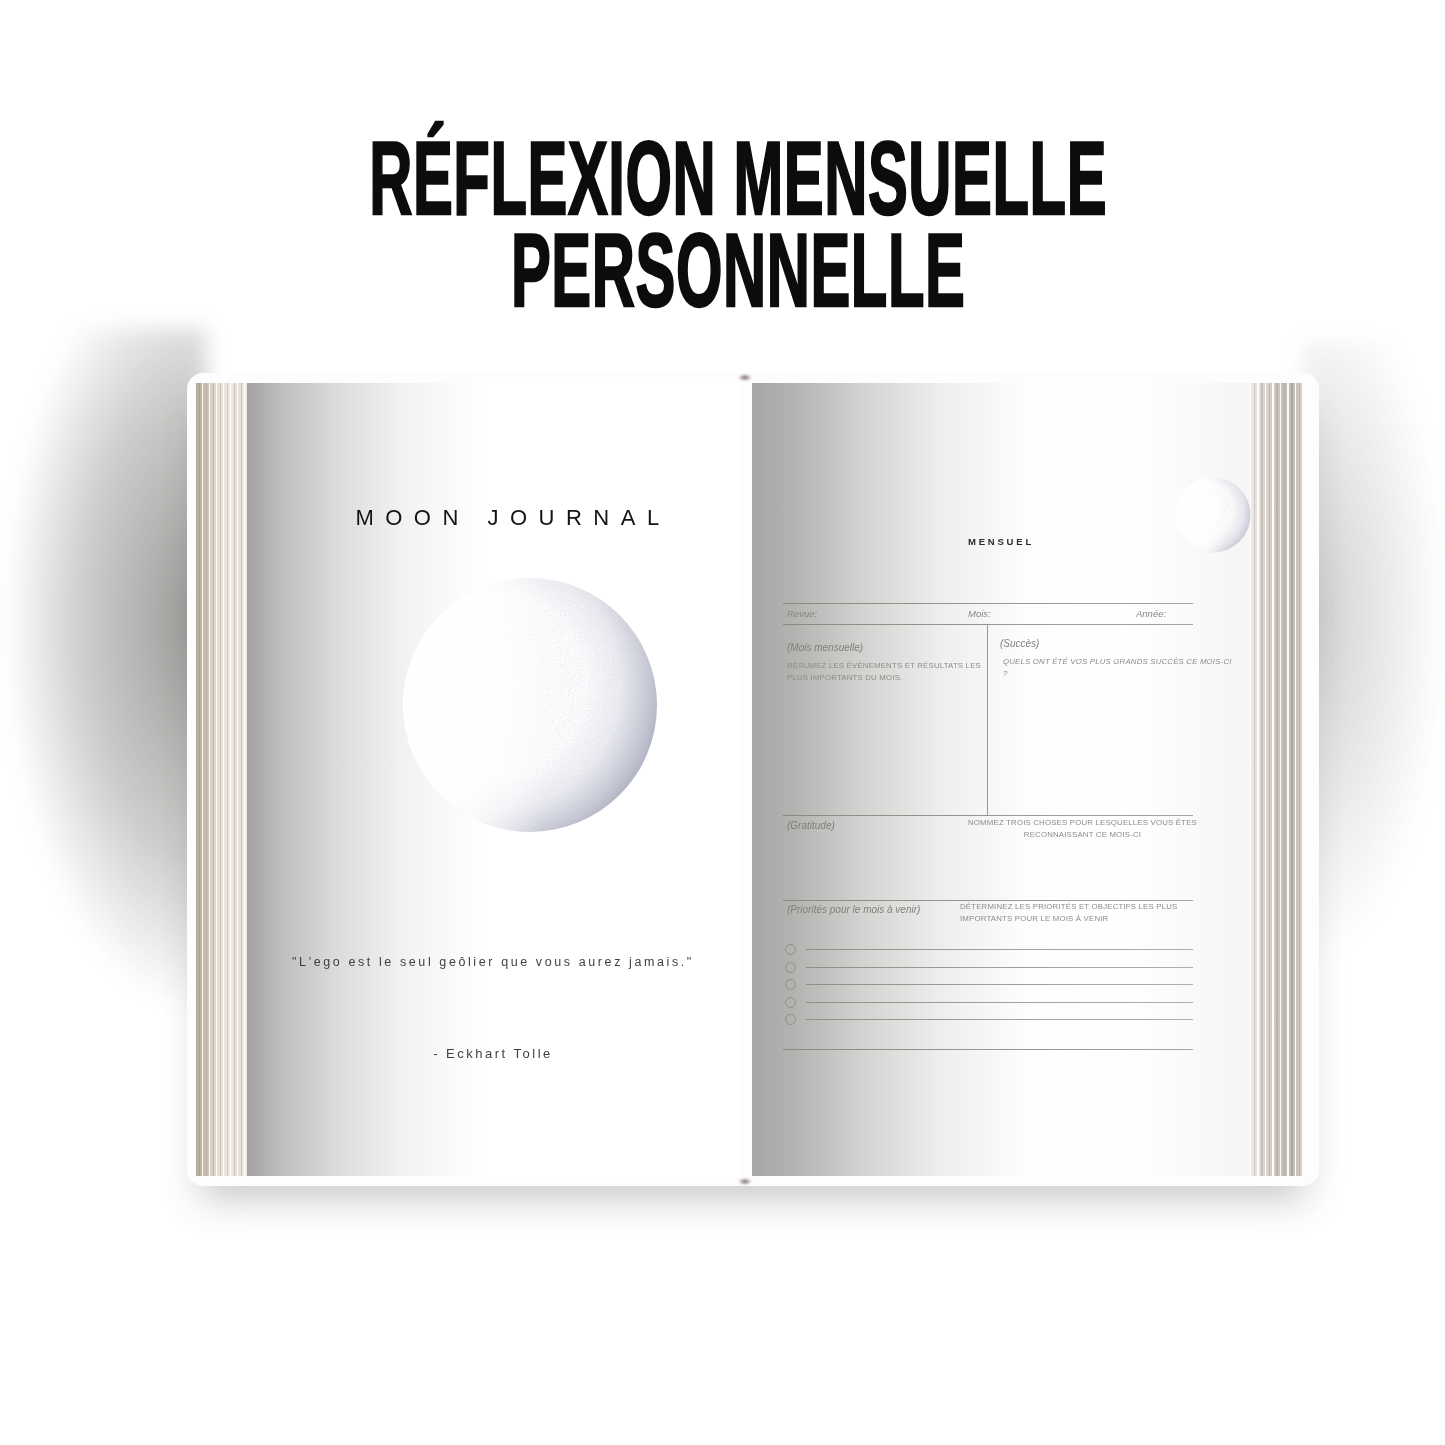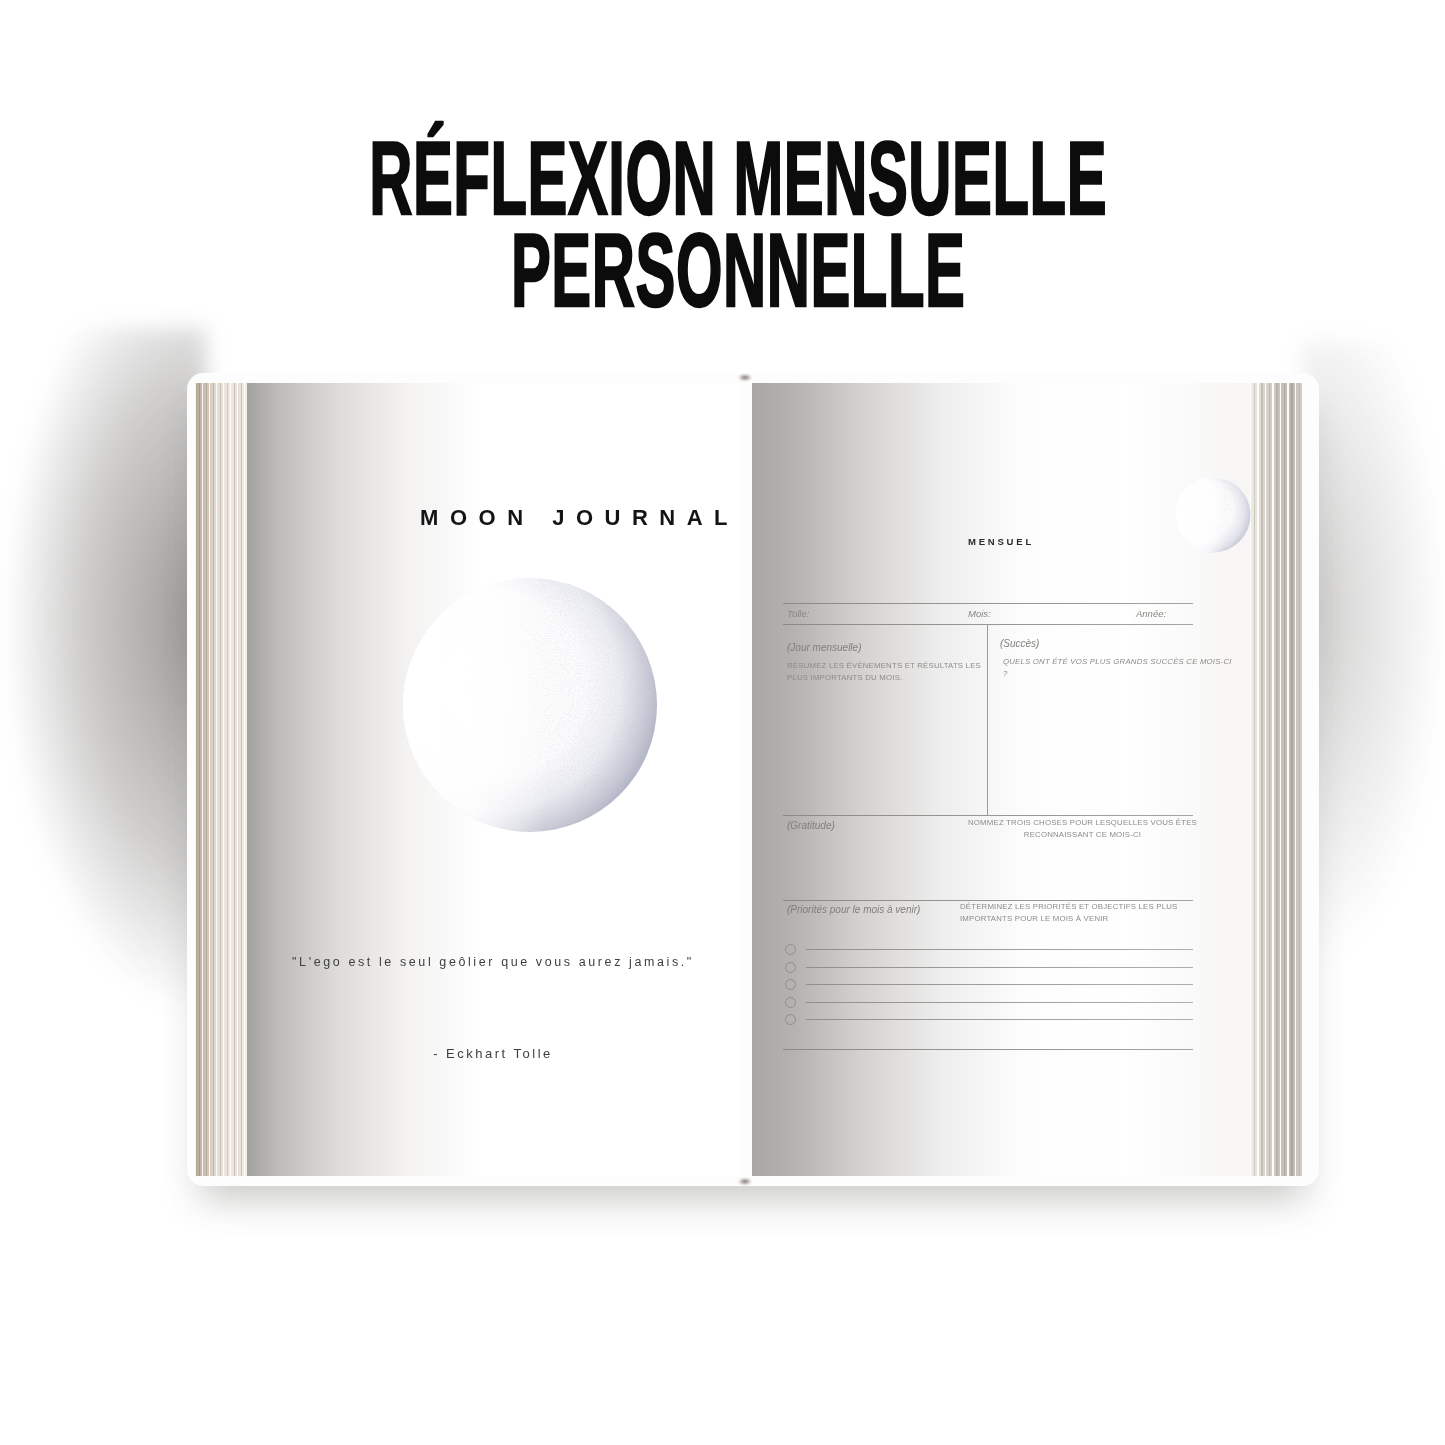--- a/index.html
+++ b/index.html
@@ -40,22 +40,22 @@
     background:radial-gradient(closest-side, rgba(66,44,38,0.75), rgba(66,44,38,0));filter:blur(1px);}
   .spine-top{top:1px;} .spine-bottom{bottom:1px;}
 
   .page{position:absolute;top:10px;bottom:10px;}
   .page-left{left:60px;width:492px;
     background:linear-gradient(90deg,#a2a19f 0%,#bcbbb9 6%,#dcdbd9 18%,#f3f2f1 32%,#ffffff 48%,#ffffff 100%);}
   .page-right{left:565px;width:498px;
     background:linear-gradient(90deg,#a8a7a5 0%,#b3b2b0 8%,#d3d2d0 22%,#efeeee 38%,#fdfdfd 55%,#ffffff 75%,#f7f6f5 97%);}
 
   
-  .lp-title{position:absolute;top:122px;left:0;width:100%;text-align:right;
-    font-weight:700;font-size:22px;letter-spacing:11.5px;color:#141414;}
+  .lp-title{position:absolute;top:122px;left:0;width:100%;text-align:center;
+    font-weight:400;font-size:22px;letter-spacing:11.5px;color:#141414;padding-left:20px;}
   .moon-large{position:absolute;left:155px;top:194px;}
   .quote{position:absolute;top:570px;left:50%;transform:translateX(-50%);width:420px;text-align:center;
     font-size:12.5px;letter-spacing:2.6px;line-height:1.5;color:#3f3f3f;}
   .quote-author{position:absolute;top:625px;left:0;width:100%;text-align:center;
     font-size:13px;letter-spacing:2.5px;color:#3f3f3f;margin-top:38px;}
 
   
   .moon-small{position:absolute;left:423px;top:94px;}
   .rp-title{position:absolute;top:120px;left:0;width:100%;text-align:center;
     font-weight:700;font-size:21px;letter-spacing:5.5px;color:#161616;z-index:2;}
@@ -190,27 +190,27 @@
           <rect width="76" height="76" filter="url(#msNoise)"></rect>
         </g>
         <g clip-path="url(#msClip)">
           <rect width="76" height="76" fill="url(#msWhite)"></rect>
         </g>
       </svg>
 
       <div class="rp-subtitle">MENSUEL</div>
 
       <div class="hline l1"></div>
-      <span class="date-label jour">Tolle:</span>
+      <span class="date-label jour">Revue:</span>
       <span class="date-label mois">Mois:</span>
       <span class="date-label annee">Année:</span>
       <div class="hline l2"></div>
 
       <div class="vline"></div>
-      <div class="sec-label review-label">(Jour mensuelle)</div>
+      <div class="sec-label review-label">(Mois mensuelle)</div>
       <div class="sec-caption review-caption">RÉSUMEZ LES ÉVÈNEMENTS ET RÉSULTATS LES PLUS IMPORTANTS DU MOIS.</div>
       <div class="sec-label success-label">(Succès)</div>
       <div class="sec-caption success-caption">QUELS ONT ÉTÉ VOS PLUS GRANDS SUCCÈS CE MOIS-CI ?</div>
 
       <div class="hline l3"></div>
       <div class="sec-label gratitude-label">(Gratitude)</div>
       <div class="sec-caption gratitude-caption">NOMMEZ TROIS CHOSES POUR LESQUELLES VOUS ÊTES RECONNAISSANT CE MOIS-CI</div>
 
       <div class="hline l4"></div>
       <div class="sec-label priorities-label">(Priorités pour le mois à venir)</div>

